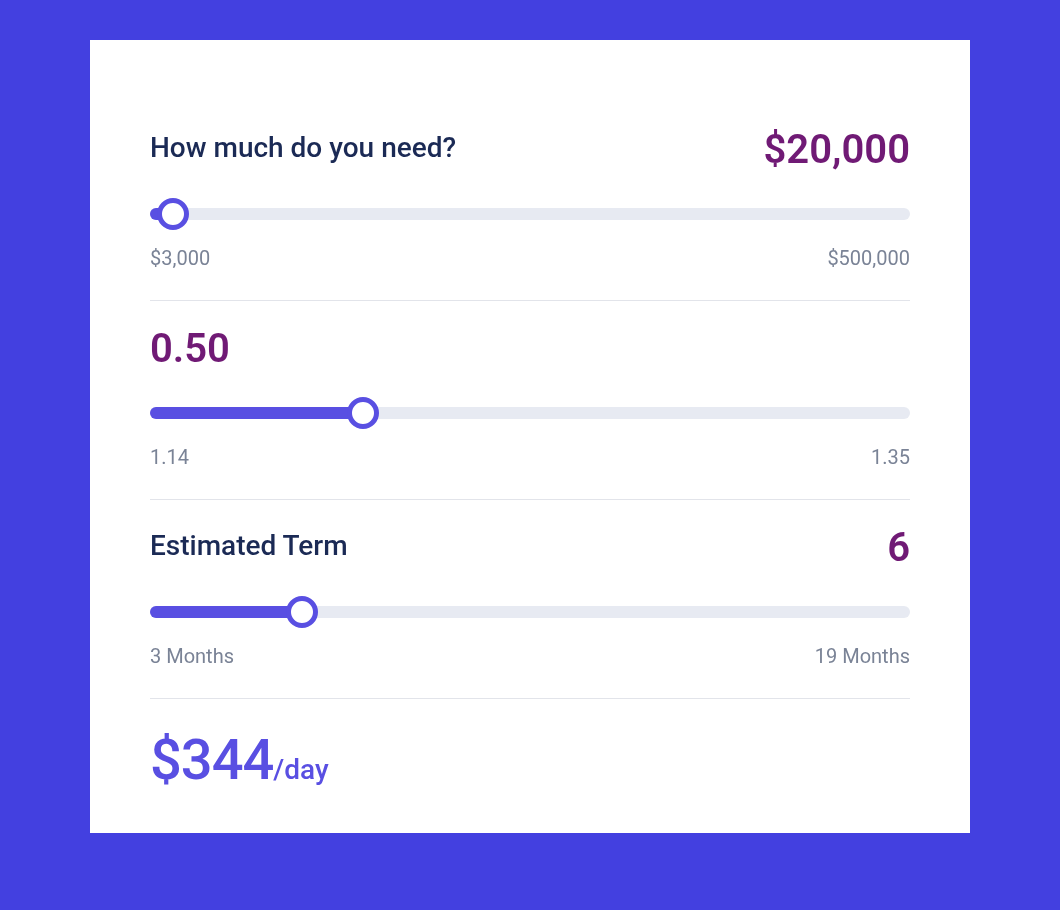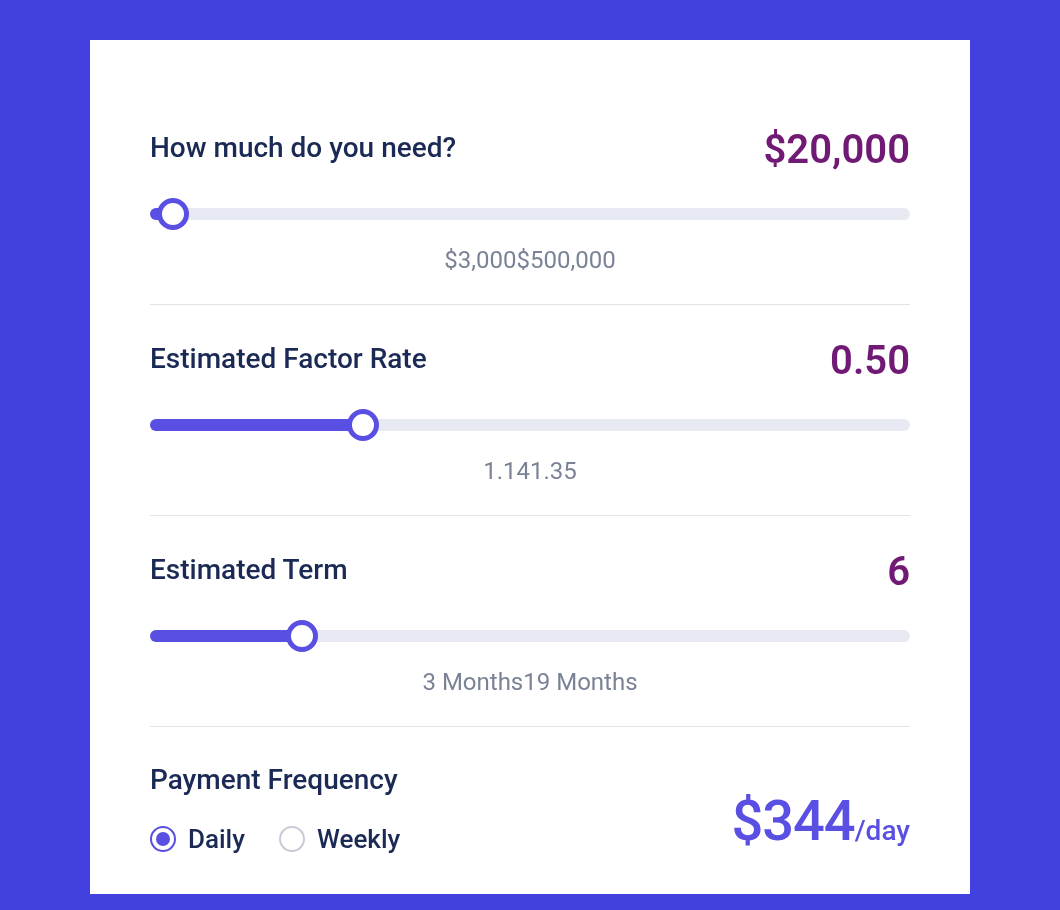--- a/index.html
+++ b/index.html
@@ -17,21 +17,21 @@
       padding-top: 40px;
     }
     .card {
       width: 880px;
       background: #ffffff;
       padding: 90px 60px 40px 60px;
     }
     .row {
       border-bottom: 1px solid #e2e4ea;
       padding-bottom: 30px;
-      margin-bottom: 36px;
+      margin-bottom: 28px;
     }
     .row:last-child { border-bottom: none; margin-bottom: 0; }
     .row-header {
       display: flex;
       justify-content: space-between;
       align-items: flex-start;
       margin-bottom: 26px;
     }
     .row-label {
       color: #1b2a55;
@@ -74,23 +74,23 @@
       top: 50%;
       width: 32px;
       height: 32px;
       border-radius: 50%;
       background: #ffffff;
       border: 5px solid #594fe2;
       transform: translate(-50%, -50%);
     }
     .slider-minmax {
       display: flex;
-      justify-content: center;
+      justify-content: space-between;
       color: #7a8396;
-      font-size: 24px;
+      font-size: 20px;
     }
     .frequency-row {
       display: flex;
       justify-content: space-between;
       align-items: flex-end;
     }
     .freq-left { flex: 1; }
     .freq-label {
       color: #1b2a55;
       font-size: 28px;
@@ -162,21 +162,20 @@
       <div class="slider-thumb" style="left:3%"></div>
     </div>
     <div class="slider-minmax">
       <span>$3,000</span>
       <span>$500,000</span>
     </div>
   </div>
 
   <div class="row">
     <div class="row-header">
-      <div class="row-label">Estimated Factor Rate</div>
       <div class="row-value">0.50</div>
     </div>
     <div class="slider">
       <div class="slider-track"></div>
       <div class="slider-fill" style="width:28%"></div>
       <div class="slider-thumb" style="left:28%"></div>
     </div>
     <div class="slider-minmax">
       <span>1.14</span>
       <span>1.35</span>
@@ -193,32 +192,19 @@
       <div class="slider-fill" style="width:20%"></div>
       <div class="slider-thumb" style="left:20%"></div>
     </div>
     <div class="slider-minmax">
       <span>3 Months</span>
       <span>19 Months</span>
     </div>
   </div>
 
   <div class="frequency-row">
-    <div class="freq-left">
-      <div class="freq-label">Payment Frequency</div>
-      <div class="radio-group">
-        <div class="radio">
-          <span class="radio-circle selected"></span>
-          <span class="radio-text">Daily</span>
-        </div>
-        <div class="radio">
-          <span class="radio-circle"></span>
-          <span class="radio-text">Weekly</span>
-        </div>
-      </div>
-    </div>
     <div class="payment">
       <span class="payment-amount">$344</span>
       <span class="payment-period">/day</span>
     </div>
   </div>
 
 </div>
 
 </body></html>

